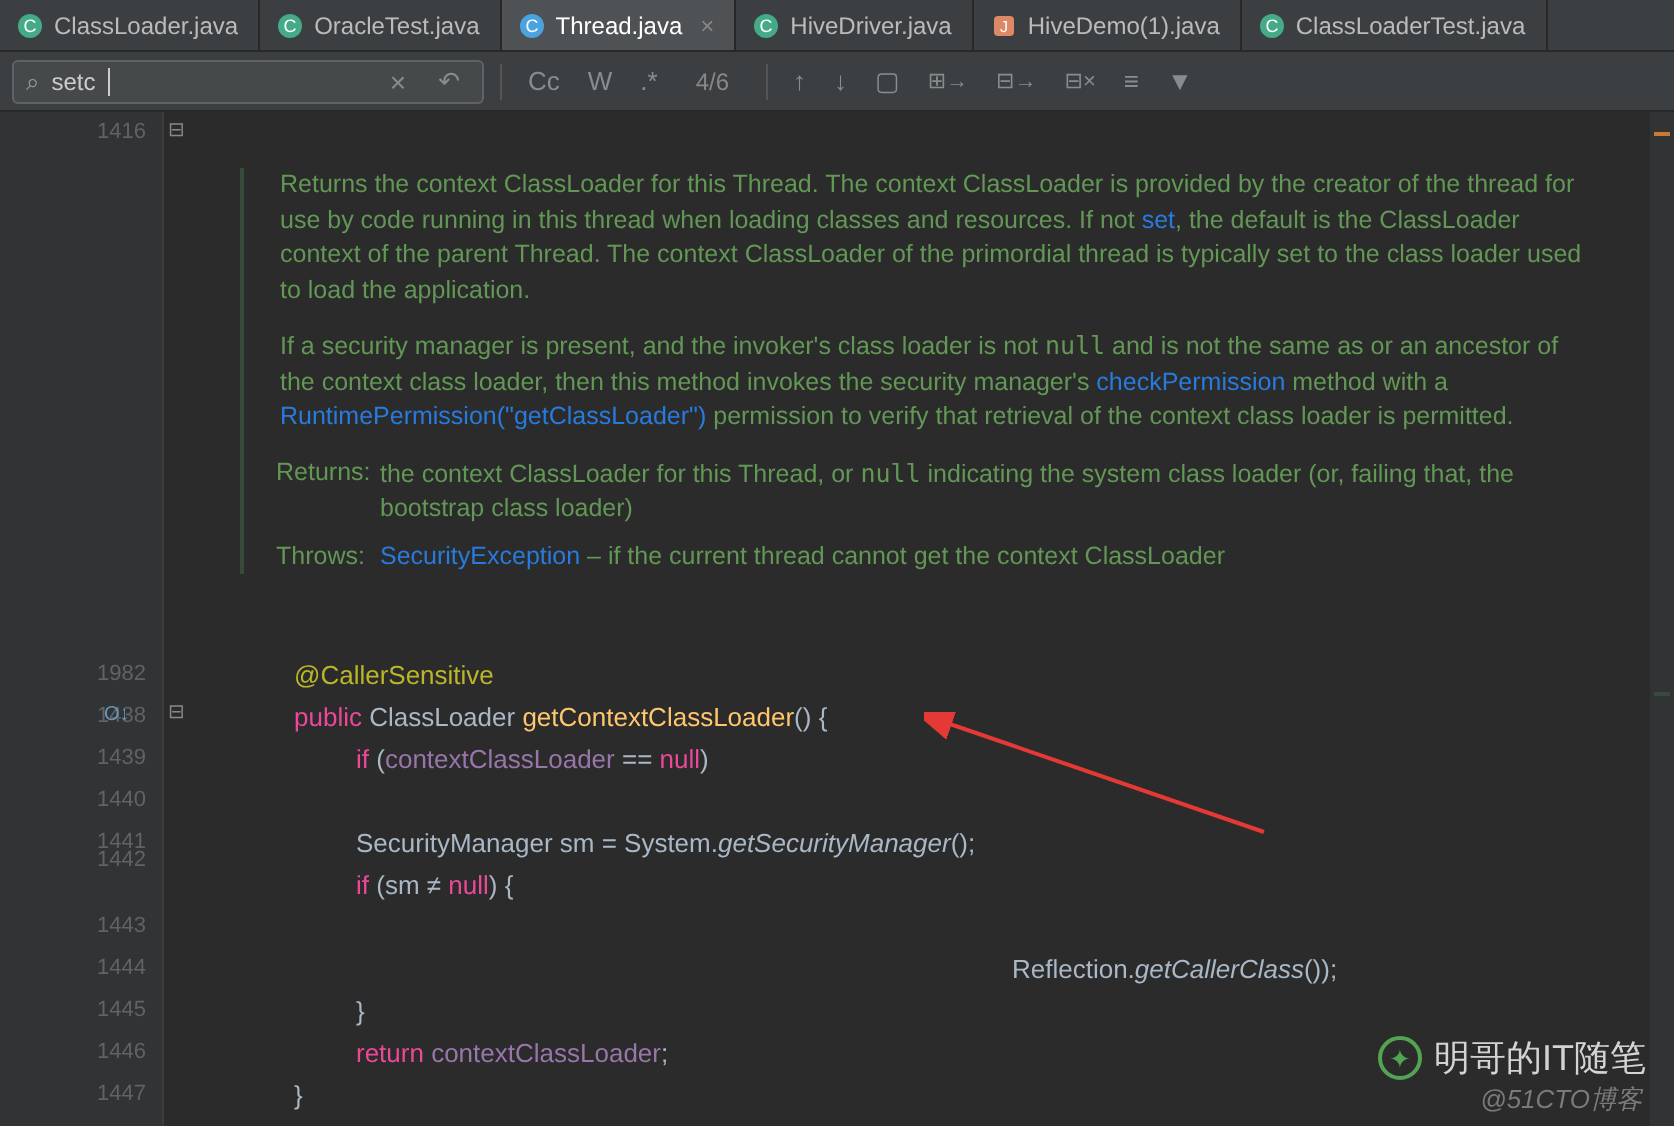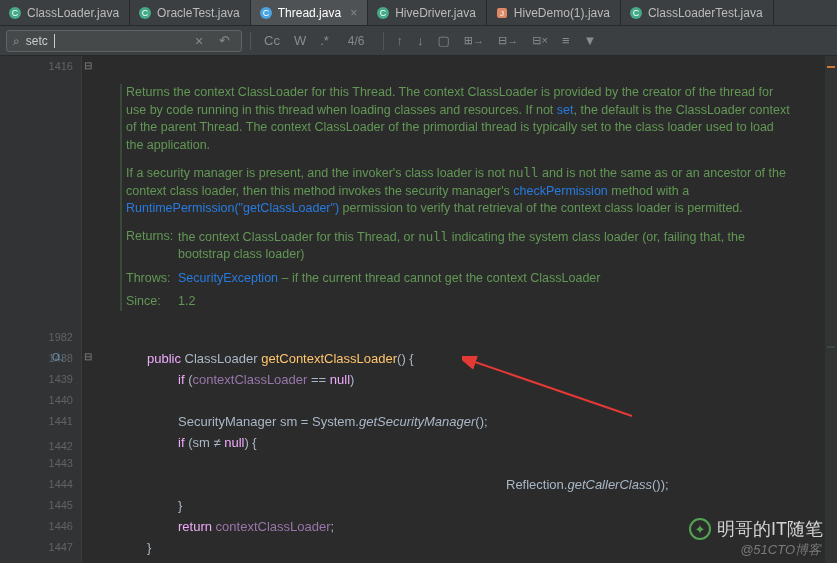--- a/index.html
+++ b/index.html
@@ -19,27 +19,27 @@
 .editor{display:flex;height:calc(100% - 56px);position:relative}
 .gut{width:82px;background:#313335;border-right:1px solid #3a3d3f;flex-shrink:0;position:relative}
 .gutline{position:absolute;right:8px;color:#606366;font-size:11px;height:21px;line-height:21px}
 .gic{position:absolute;font-size:10px;color:#606366}
 .code{flex:1;background:#2b2b2b;position:relative;font-family:Consolas,Monaco,monospace;font-size:13px;line-height:21px}
 .fold{position:absolute;left:0;top:0;width:15px;height:100%;background:#2b2b2b}
 .foldc{position:absolute;width:11px;height:11px;font-size:10px;color:#888;left:2px;cursor:pointer;line-height:10px}
 .cl{position:absolute;left:25px;right:0;height:21px;white-space:pre}
 .doc{position:absolute;left:38px;right:25px;background:#2b2b2b;padding:14px 18px;font-family:"Segoe UI",Arial,sans-serif;font-size:12.5px;line-height:1.4}
 .doc .bl{border-left:2px solid #384b3a;padding-left:0;margin-left:-18px}
-.doc p{color:#629755;margin-bottom:10px;padding-left:4px}
+.doc p{color:#629755;margin-bottom:10px;padding-left:18px}
 .doc .link{color:#287bde}
 .doc .c{color:#629755;font-family:Consolas,monospace}
-.doc .row{display:flex;padding-left:4px;margin-bottom:6px;color:#629755}
+.doc .row{display:flex;padding-left:16px;margin-bottom:6px;color:#629755}
 .doc .lab{flex:0 0 52px}
 .tok-a{color:#bbb529}
-.tok-k{color:#f0abfc}
+.tok-k{color:#ec4899}
 .tok-n{color:#a9b7c6}
 .tok-m{color:#ffc66d}
 .tok-f{color:#9876aa}
 .tok-i{font-style:italic;color:#a9b7c6}
 .arrow{position:absolute;pointer-events:none}
 .wm{position:absolute;right:14px;bottom:22px;display:flex;align-items:center;gap:6px;color:#ddd;font-size:18px;font-weight:500;opacity:.95}
 .wmic{width:22px;height:22px;border:2px solid #5a5;border-radius:50%;display:flex;align-items:center;justify-content:center;color:#5a5;font-size:13px}
 .wm2{position:absolute;right:16px;bottom:4px;color:#7a7a7a;font-size:13px;font-style:italic}
 .rbar{position:absolute;right:0;top:56px;width:12px;bottom:0;background:#313335}
 .rmrk{position:absolute;right:2px;width:8px;height:2px}
@@ -132,21 +132,21 @@
 
 <div class="editor">
  <div class="gut">
    <div class="gutline" style="top:0px">1416</div>
    <div class="gutline" style="top:271px">1982</div>
    <div class="gutline" style="top:292px">1438</div>
    <div class="gic" style="top:296px;left:52px;color:#6897bb">O↓</div>
    <div class="gutline" style="top:313px">1439</div>
    <div class="gutline" style="top:334px">1440</div>
    <div class="gutline" style="top:355px">1441</div>
-   <div class="gutline" style="top:380px">1442</div>
+   <div class="gutline" style="top:364px">1442</div>
    <div class="gutline" style="top:397px">1443</div>
    <div class="gutline" style="top:418px">1444</div>
    <div class="gutline" style="top:439px">1445</div>
    <div class="gutline" style="top:460px">1446</div>
    <div class="gutline" style="top:481px">1447</div>
  </div>
  <div class="code">
    <div class="fold">
      <div class="foldc" style="top:5px">⊟</div>
      <div class="foldc" style="top:296px">⊟</div>
@@ -157,27 +157,24 @@
      <p><span>Returns the context ClassLoader for this Thread. The context ClassLoader is provided by the creator of the thread for use by code running in this thread when loading classes and resources. If not </span><span class="link">set</span><span>, the default is the ClassLoader context of the parent Thread. The context ClassLoader of the primordial thread is typically set to the class loader used to load the application.</span></p>
      <p><span>If a security manager is present, and the invoker's class loader is not </span><span class="c">null</span><span> and is not the same as or an ancestor of the context class loader, then this method invokes the security manager's </span><span class="link">checkPermission</span><span> method with a </span><span class="link">RuntimePermission</span><span class="link">("getClassLoader")</span><span> permission to verify that retrieval of the context class loader is permitted.</span></p>
      <div class="row">
             <span class="lab">Returns:</span>
             <span><span>the context ClassLoader for this Thread, or </span><span class="c">null</span><span> indicating the system class loader (or, failing that, the bootstrap class loader)</span></span>
           </div>
      <div class="row">
             <span class="lab">Throws:</span>
             <span><span class="link">SecurityException</span><span> – if the current thread cannot get the context ClassLoader</span></span>
           </div>
-     <div class="row">
-            <span class="lab">Since:</span>
-            <span>1.2</span>
-          </div>
     </div>
    </div>
 
+   <div class="cl" style="top:271px;left:65px"><span class="tok-a">@CallerSensitive</span></div>
    <div class="cl" style="top:292px;left:65px"><span class="tok-k">public </span><span class="tok-n">ClassLoader </span><span class="tok-m">getContextClassLoader</span><span class="tok-n">() {</span></div>
    <div class="cl" style="top:313px;left:96px"><span class="tok-k">if </span><span class="tok-n">(</span><span class="tok-f">contextClassLoader</span><span class="tok-n"> == </span><span class="tok-k">null</span><span class="tok-n">)</span></div>
    <div class="cl" style="top:355px;left:96px"><span class="tok-n">SecurityManager sm = System.</span><span class="tok-i">getSecurityManager</span><span class="tok-n">();</span></div>
    <div class="cl" style="top:376px;left:96px"><span class="tok-k">if </span><span class="tok-n">(sm </span><span class="tok-n">≠</span><span> </span><span class="tok-k">null</span><span class="tok-n">) {</span></div>
    <div class="cl" style="top:418px;left:424px"><span class="tok-n">Reflection.</span><span class="tok-i">getCallerClass</span><span class="tok-n">());</span></div>
    <div class="cl" style="top:439px;left:96px"><span class="tok-n">}</span></div>
    <div class="cl" style="top:460px;left:96px"><span class="tok-k">return </span><span class="tok-f">contextClassLoader</span><span class="tok-n">;</span></div>
    <div class="cl" style="top:481px;left:65px"><span class="tok-n">}</span></div>
 
    <svg class="arrow" style="left:380px;top:300px" width="180" height="70">

